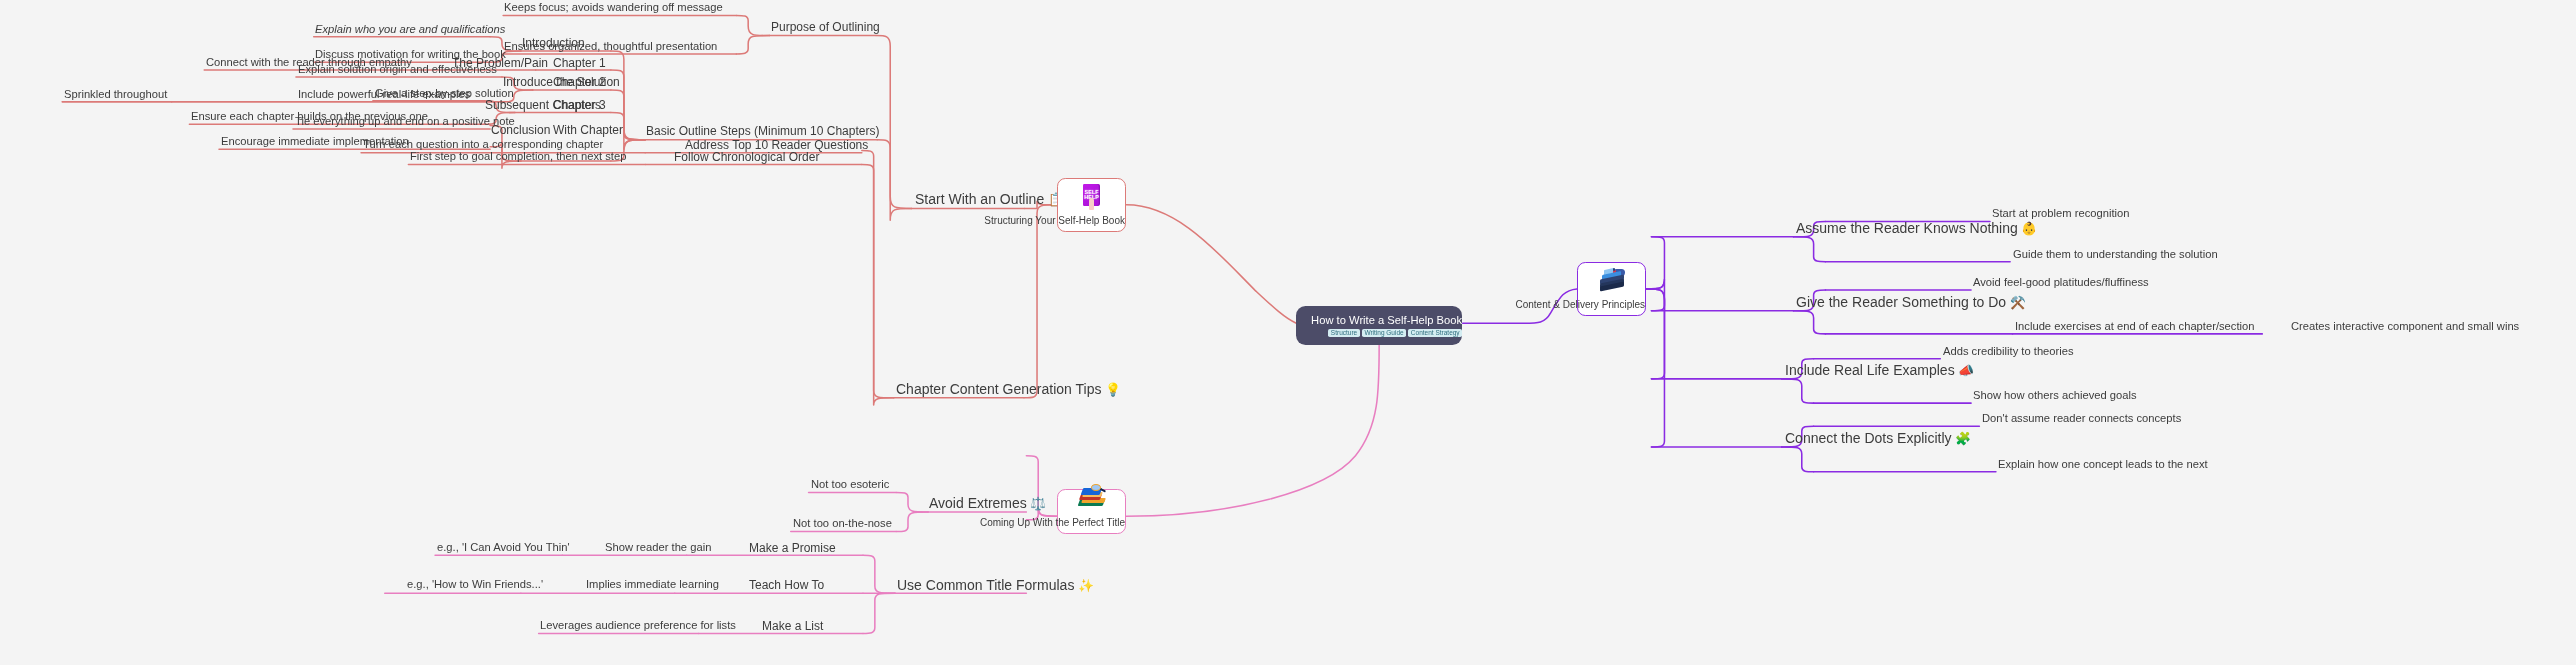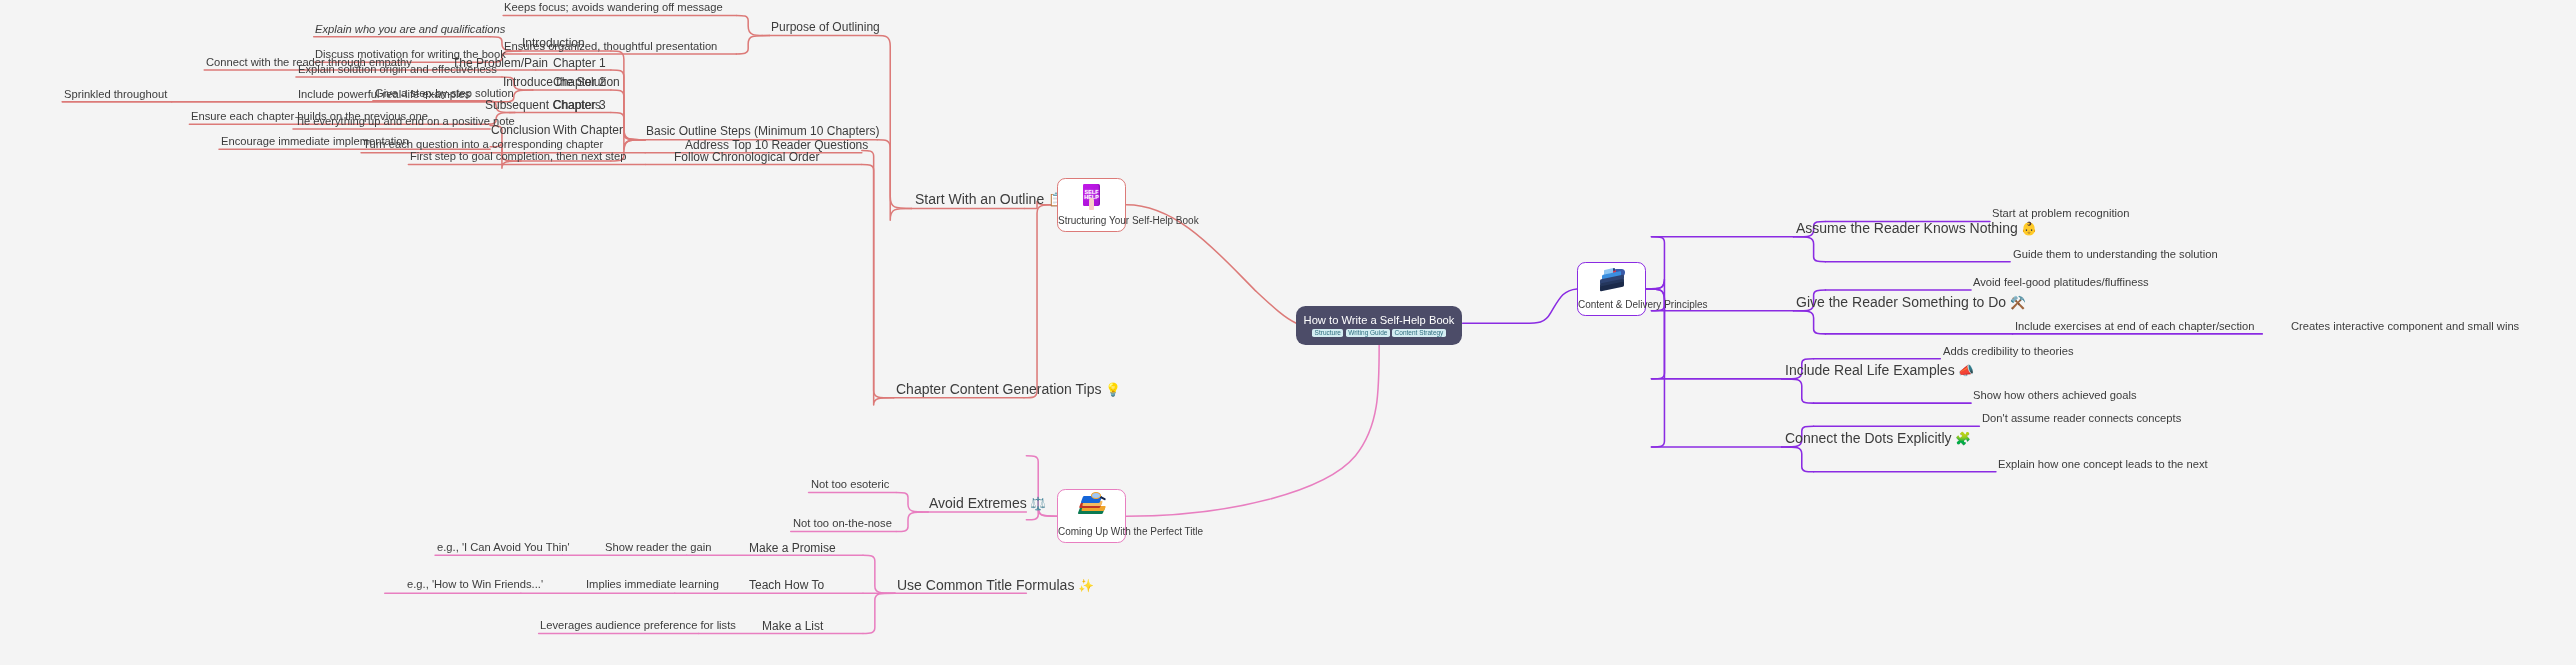--- a/index.html
+++ b/index.html
@@ -27,46 +27,46 @@
   .lbl .em { font-size: 0.92em; }
 
   
   #root-node {
     position: absolute;
     left: 1296px; top: 306px;
     width: 166px; height: 39px;
     background: #4c4c68;
     border-radius: 9.5px;
     display: flex; flex-direction: column;
-    align-items: center; justify-content: center;
+    align-items: flex-end; justify-content: center;
     gap: 3px;
     z-index: 6;
   }
   #root-title { color: #ffffff; font-size: 11.2px; white-space: nowrap; }
   #root-tags { display: flex; gap: 2.4px; }
   .tag {
     background: #d4edf2; color: #2e6d7e;
     font-size: 6.5px; padding: 0.6px 2.4px 1.2px 2.4px;
     border-radius: 1.8px; white-space: nowrap;
   }
 
   
   .card {
     position: absolute;
     background: #ffffff;
     border-radius: 8.3px;
     display: flex; flex-direction: column;
-    align-items: flex-start; justify-content: flex-end;
+    align-items: flex-end; justify-content: flex-end;
     padding-bottom: 4.7px;
     z-index: 5;
   }
   .card .cap { font-size: 10px; color: #3c3c3c; white-space: nowrap; }
   .card .art { flex: 1; display: flex; align-items: center; justify-content: center; width: 100%; }
   #card-structuring { left: 1057px; top: 178px; width: 69px; height: 54px; border: 1.2px solid #dc7a78; }
-  #card-title      { left: 1057px; top: 489px; width: 69px; height: 54px; border: 1.2px solid #e87ec0; gap: 9px; }
+  #card-title      { left: 1057px; top: 489px; width: 69px; height: 45px; border: 1.2px solid #e87ec0; gap: 9px; }
   #card-content    { left: 1577px; top: 262px; width: 69px; height: 54px; border: 1.2px solid #8a2be2; }
 
   
   .art-book {
     position: relative; width: 20px; height: 26px;
   }
   .art-book .cover {
     position: absolute; left: 1.8px; top: 0; width: 16.6px; height: 22px;
     background: linear-gradient(135deg,#c219e8,#a712d6);
     border-radius: 1.2px 2.4px 2.4px 1.2px;

